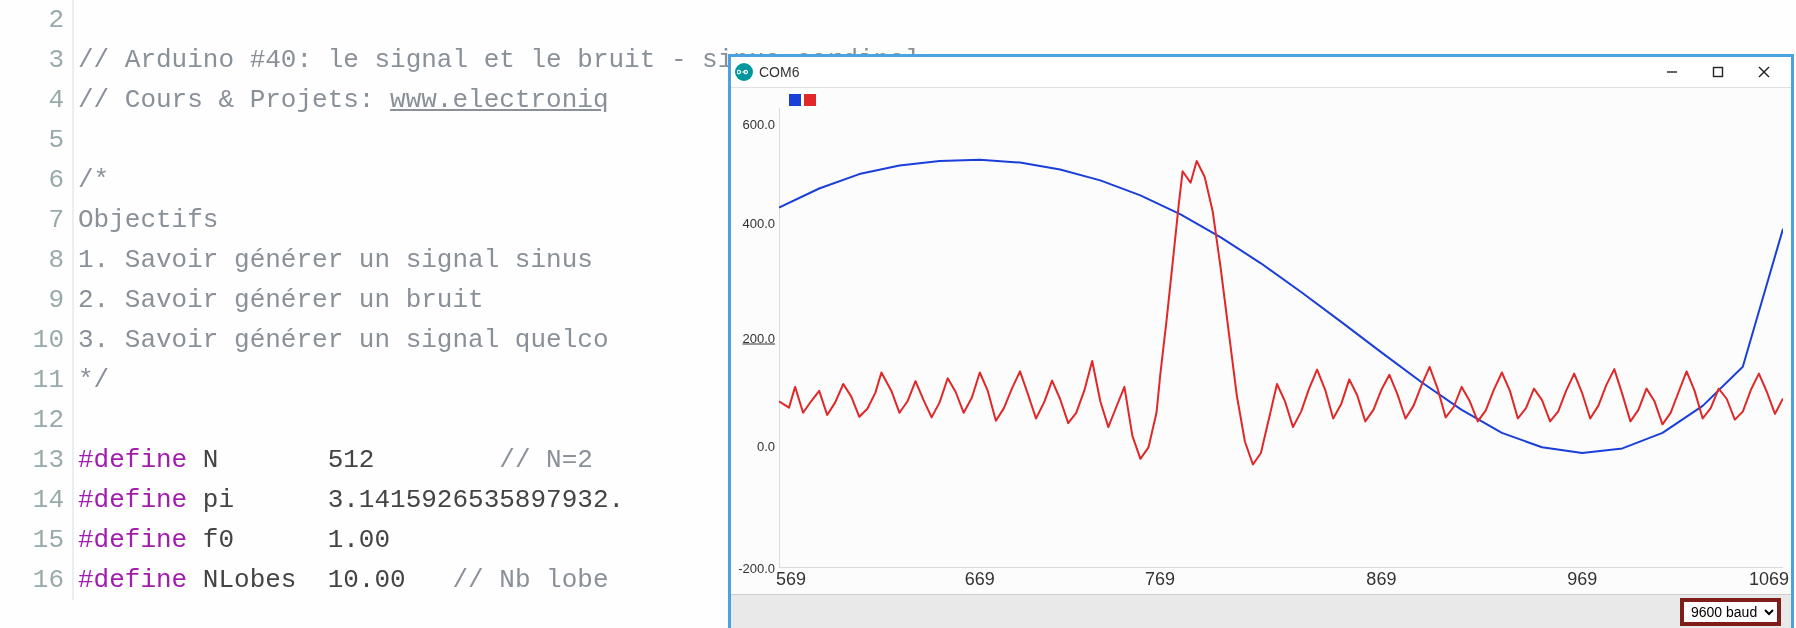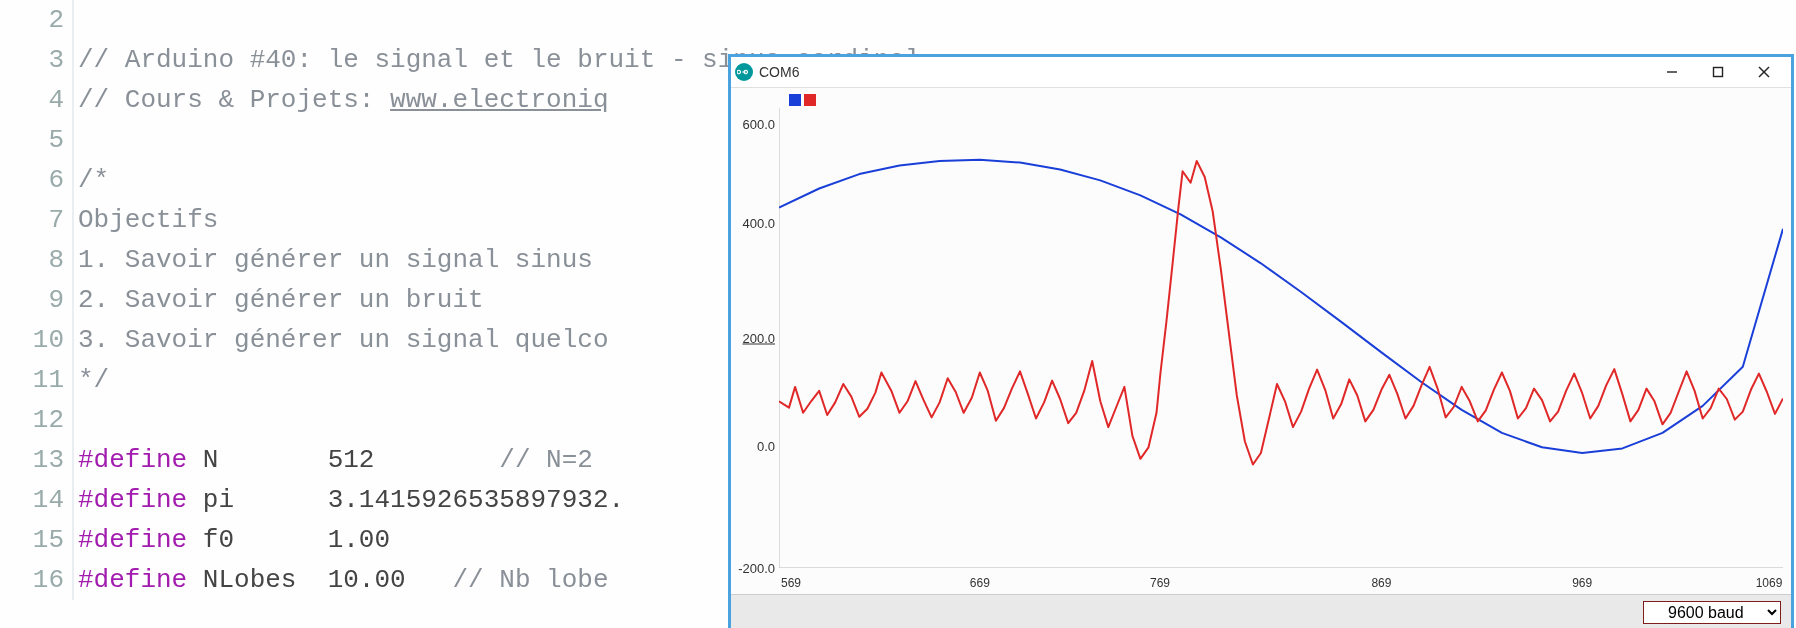--- a/index.html
+++ b/index.html
@@ -16,25 +16,25 @@
   .titlebar{height:30px;background:#fff;display:flex;align-items:center;padding:0 4px;font-family:'Segoe UI',Arial,sans-serif;font-size:14px;color:#333;border-bottom:1px solid #e0e0e0}
   .ard-icon{width:18px;height:18px;border-radius:50%;background:#00979d;margin-right:6px;display:flex;align-items:center;justify-content:center}
   .ard-icon svg{width:14px;height:14px}
   .win-ctrl{margin-left:auto;display:flex;gap:0}
   .win-btn{width:46px;height:30px;display:flex;align-items:center;justify-content:center;font-family:'Segoe UI',Arial;font-size:14px;color:#222}
   .plot-body{position:relative;width:100%;height:506px;background:#fcfcfc}
   .legend{position:absolute;left:58px;top:6px;display:flex;gap:3px}
   .swatch{width:12px;height:12px}
   .y-area{position:absolute;left:0;top:20px;width:48px;height:460px;font-family:'Segoe UI',Arial;font-size:13px;color:#333}
   .yl{position:absolute;right:4px;transform:translateY(-50%)}
-  .x-area{position:absolute;left:48px;bottom:4px;right:8px;height:18px;font-family:'Segoe UI',Arial;font-size:12px;color:#333}
+  .x-area{position:absolute;left:48px;bottom:4px;right:8px;height:18px;font-family:'Segoe UI',Arial;font-size:18px;color:#333}
   .xl{position:absolute;transform:translateX(-50%);bottom:0}
   .chart-svg{position:absolute;left:48px;top:20px;right:8px;height:460px}
   .bottom-bar{height:34px;background:#e9e9e9;border-top:1px solid #ccc;display:flex;align-items:center;justify-content:flex-end;padding:0 10px}
-  .baud-sel{font-family:'Segoe UI',Arial;font-size:16px;padding:1px 20px;border:1px solid #7f1d1d;background:#fff}
+  .baud-sel{font-family:'Segoe UI',Arial;font-size:14px;padding:1px 3px;border:4px solid #7f1d1d;background:#fff}
 </style>
 </head>
 <body>
 
 <div class="editor" id="editor-root">
     <div class="line"><span class="ln">2</span><span class="divider"></span><span class="code"></span></div>
     <div class="line"><span class="ln">3</span><span class="divider"></span><span class="code"><span class="cmt">// Arduino #40: le signal et le bruit - sinus cardinal</span></span></div>
     <div class="line"><span class="ln">4</span><span class="divider"></span><span class="code"><span class="cmt">// Cours &amp; Projets: </span><span class="cmt url">www.electroniq</span></span></div>
     <div class="line"><span class="ln">5</span><span class="divider"></span><span class="code"></span></div>
     <div class="line"><span class="ln">6</span><span class="divider"></span><span class="code"><span class="cmt">/*</span></span></div>

